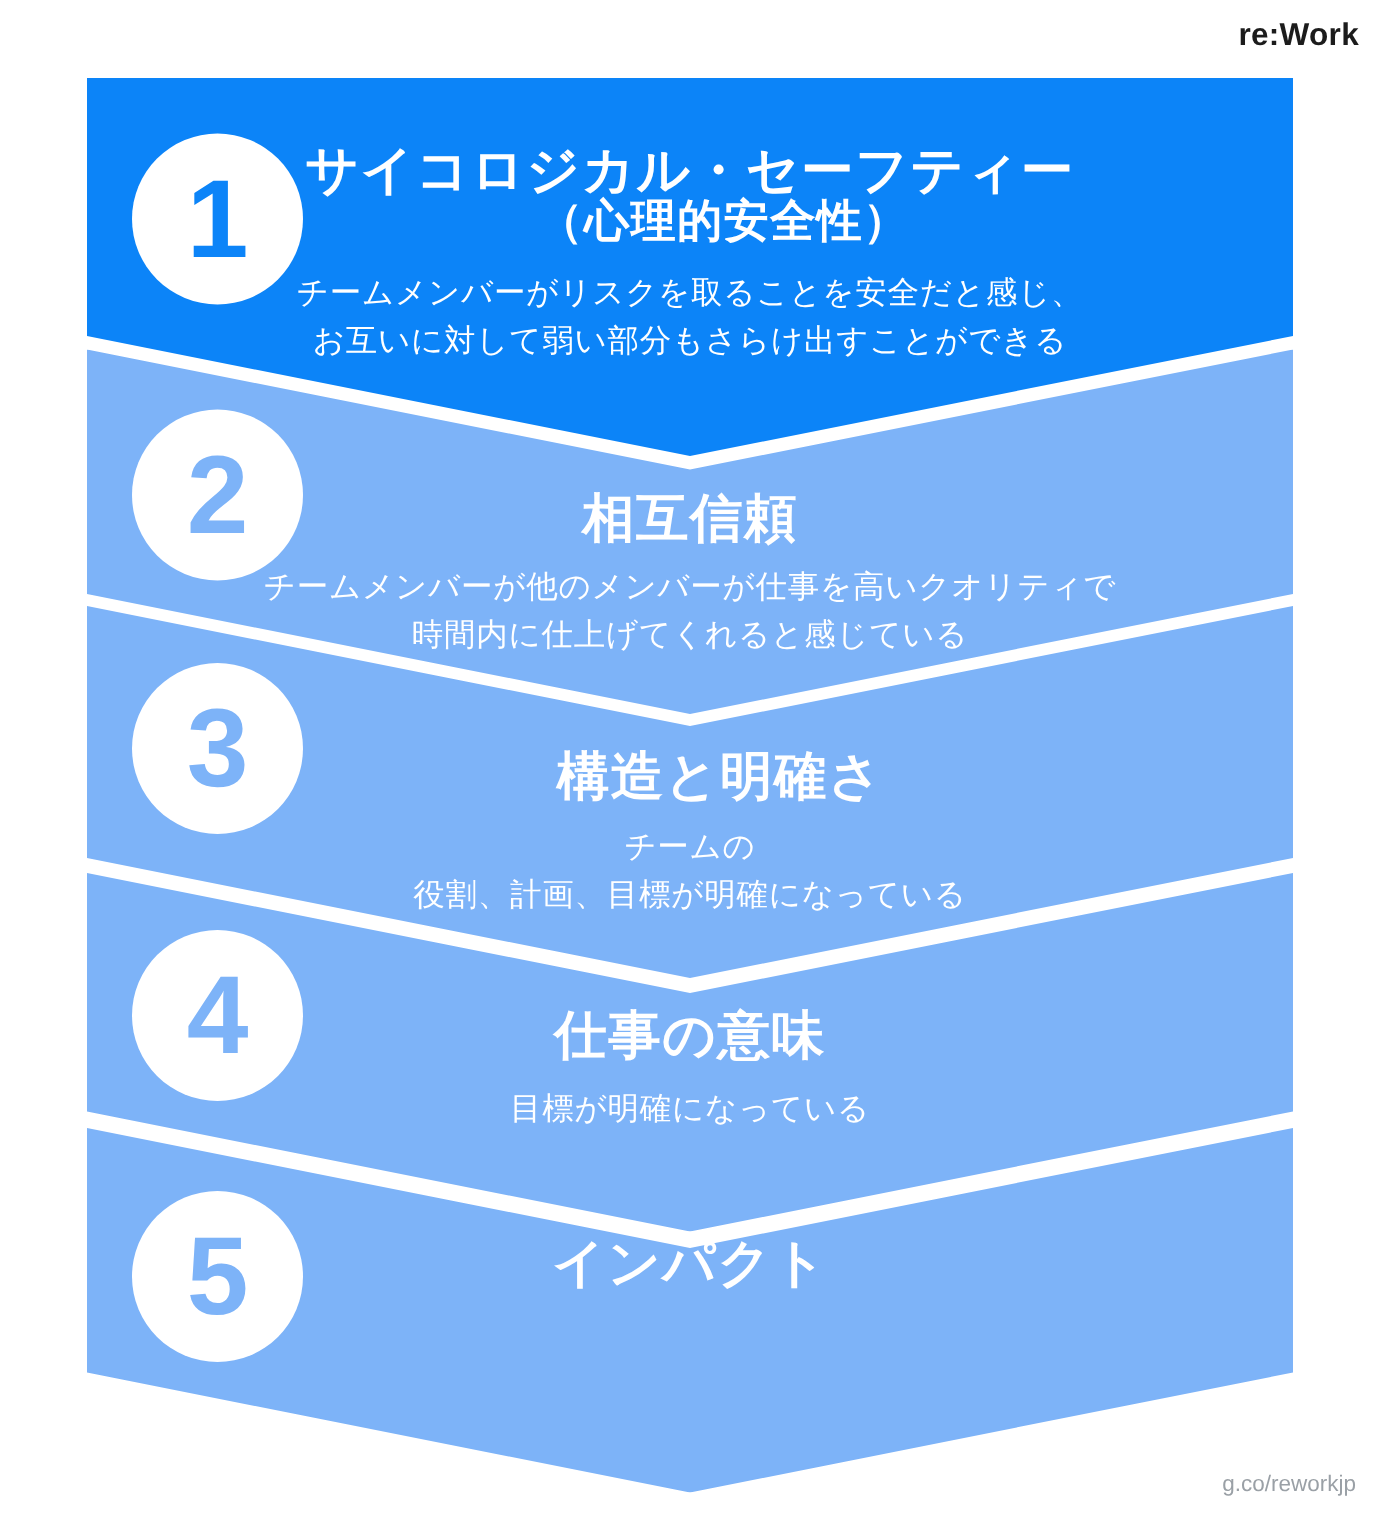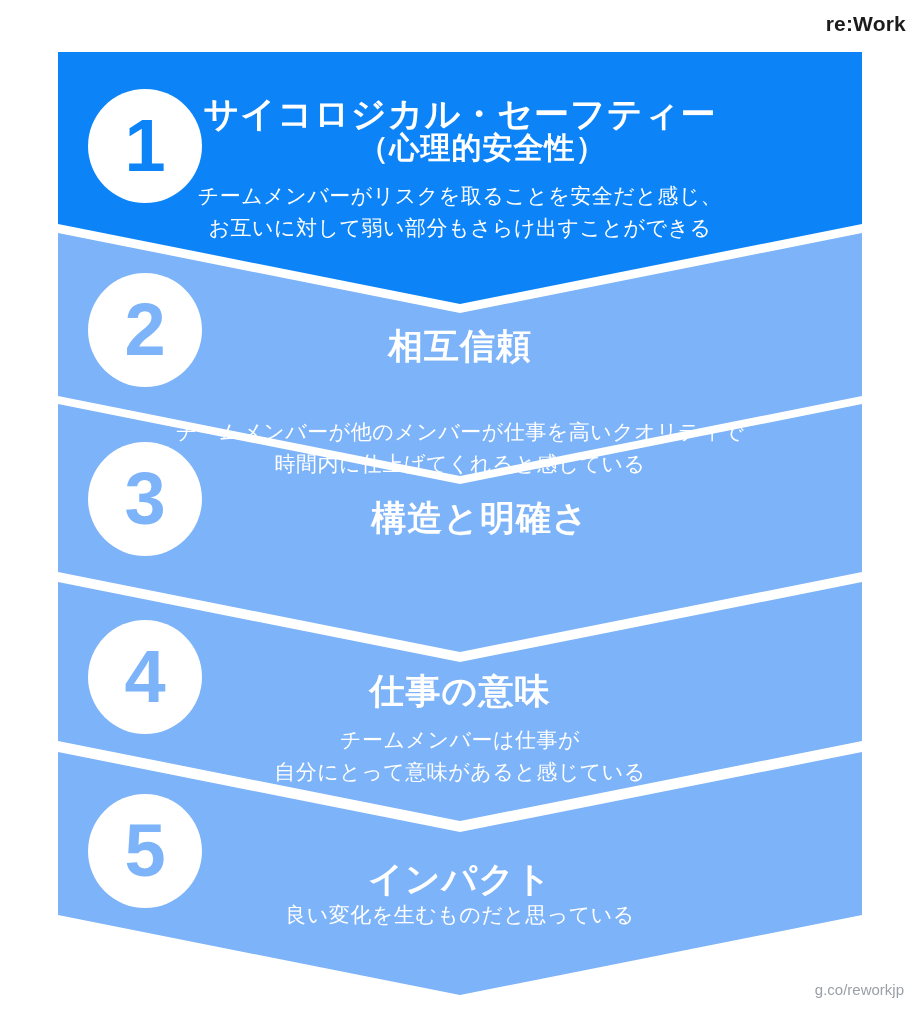--- a/index.html
+++ b/index.html
@@ -50,26 +50,26 @@
     color:var(--text-on-band,#ffffff);
   }
   .title{font-size:35px;font-weight:bold;line-height:40px;letter-spacing:1px;}
   .subtitle{font-size:30px;font-weight:bold;line-height:36px;letter-spacing:1px;}
   .desc{font-size:21px;font-weight:500;line-height:32px;letter-spacing:0.5px;}
 
   .title-1{top:94px;}
   .subtitle-1{top:130px;margin-left:45px;}
   .desc-1{top:180px;}
   .title-2{top:326px;}
-  .desc-2{top:376px;margin-top:40px;}
+  .desc-2{top:376px;}
   .title-3{top:498px;padding-left:40px;}
   .desc-3{top:549px;}
   .title-4{top:671px;}
   .desc-4{top:724px;}
-  .title-5{top:859px;}
+  .title-5{top:823px;}
   .desc-5{top:899px;}
 </style>
 </head>
 <body>
 
 <div class="canvas">
 
   <div class="brand">re:Work</div>
 
   <div class="band band-1"></div>
@@ -94,33 +94,35 @@
   <div class="title title-2">相互信頼</div>
   <div class="desc desc-2">
     <div>チームメンバーが他のメンバーが仕事を高いクオリティで</div>
     <div>時間内に仕上げてくれると感じている</div>
   </div>
 
   <div class="badge badge-3">
     <span>3</span>
   </div>
   <div class="title title-3">構造と明確さ</div>
+  <div class="desc desc-3">
+    <div>チームの</div>
+    <div>役割、計画、目標が明確になっている</div>
+  </div>
 
   <div class="badge badge-4">
     <span>4</span>
   </div>
   <div class="title title-4">仕事の意味</div>
   <div class="desc desc-4">
-    <div>チームメンバーは仕事が</div>
-    <div>自分にとって意味があると感じている</div>
+    <div>目標が明確になっている</div>
   </div>
 
   <div class="badge badge-5">
     <span>5</span>
   </div>
   <div class="title title-5">インパクト</div>
   <div class="desc desc-5">
-    <div>良い変化を生むものだと思っている</div>
   </div>
 
   <div class="footer-link">g.co/reworkjp</div>
 
 </div>
 
 </body></html>

